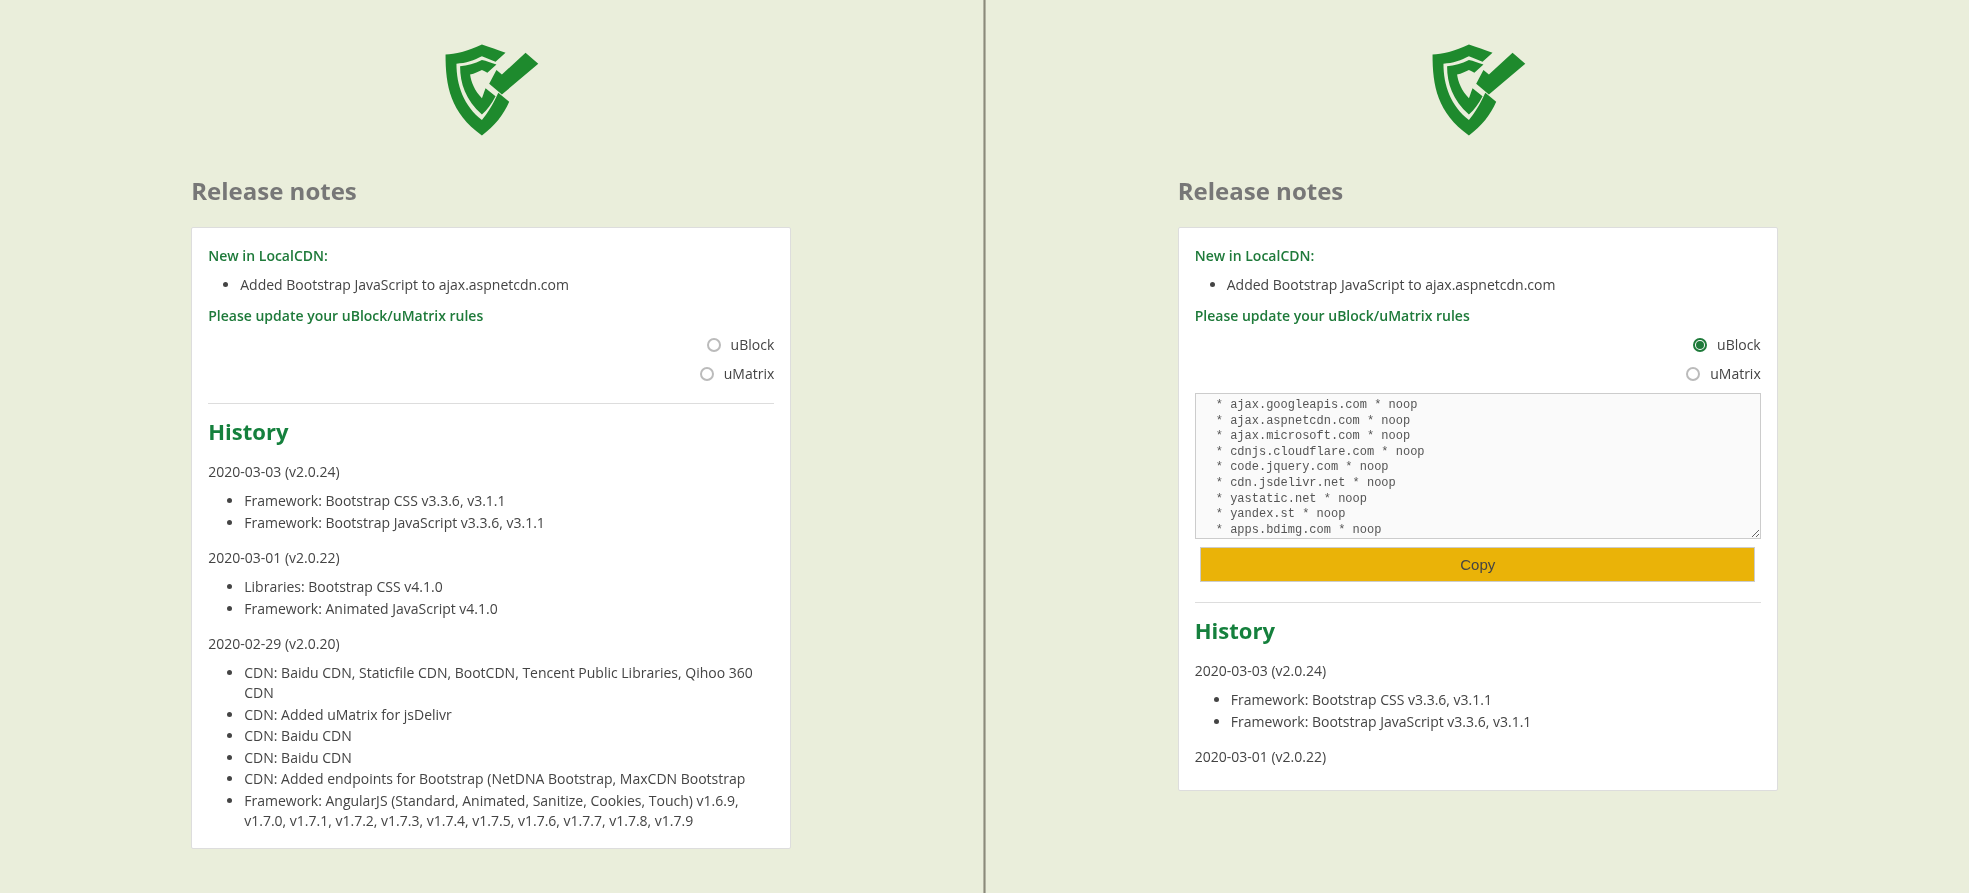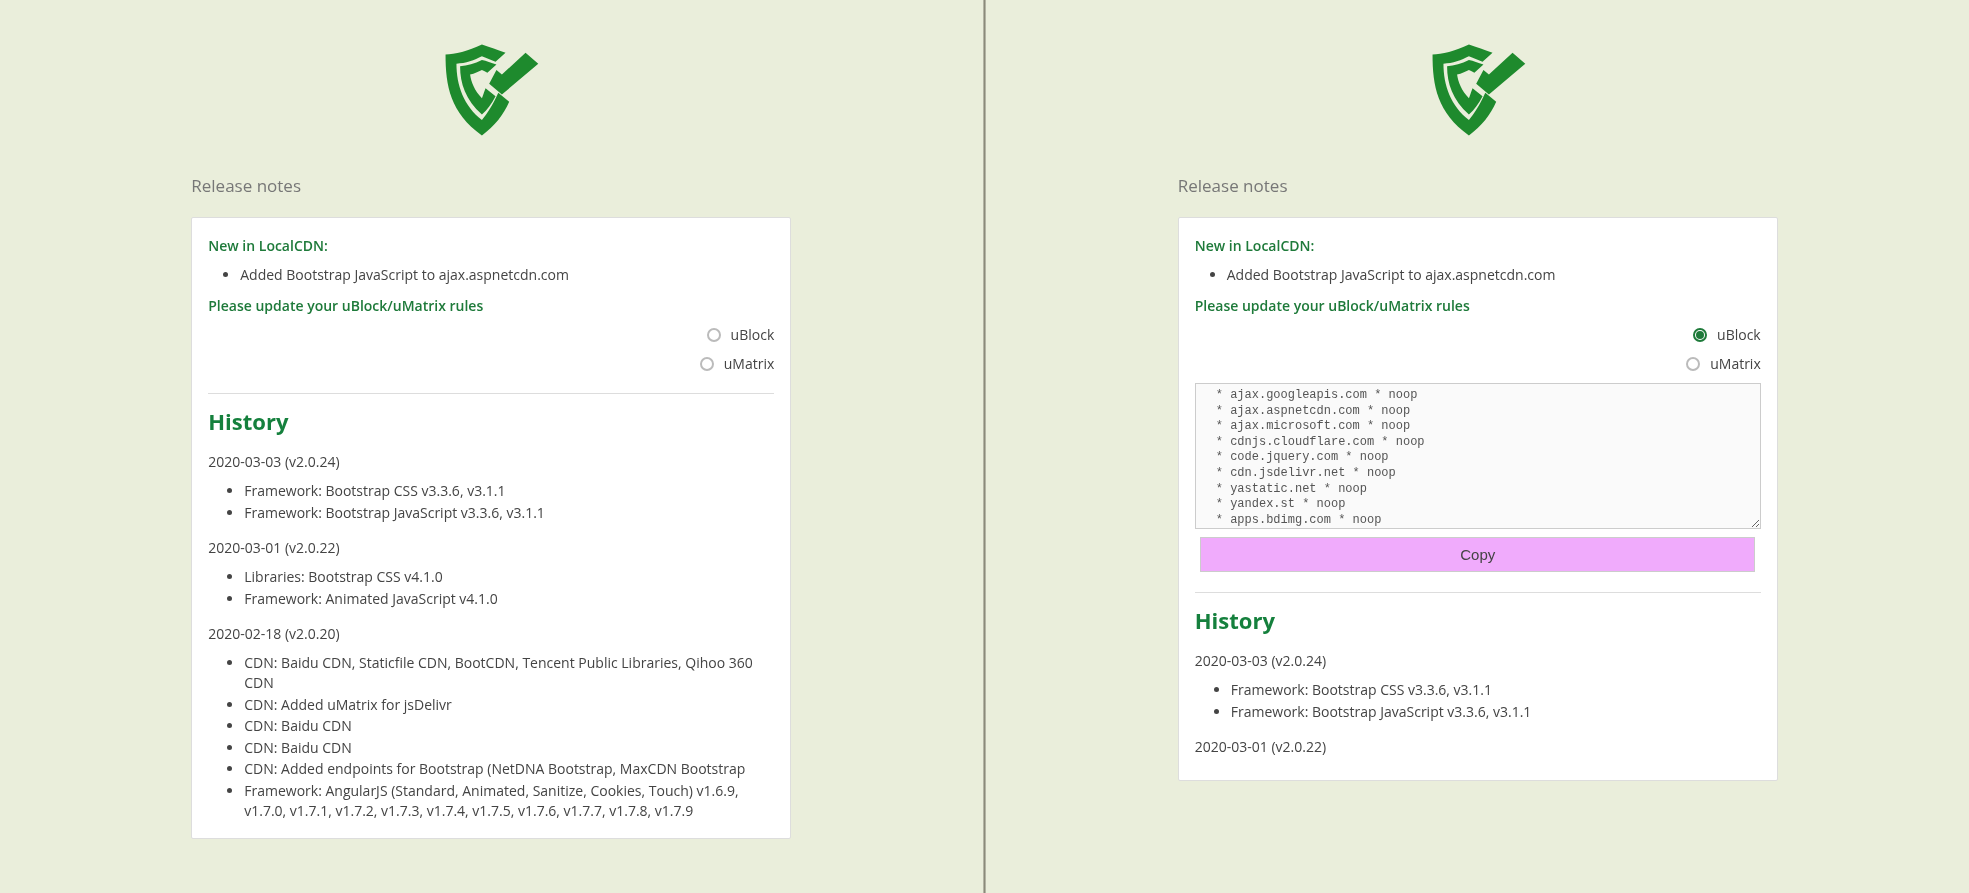--- a/index.html
+++ b/index.html
@@ -28,22 +28,22 @@
   .inner {
     max-width: 600px;
     margin: 0 auto;
   }
   .logo-wrap {
     text-align: center;
     padding: 40px 0 30px 0;
   }
   .logo-wrap svg { width: 110px; height: 100px; }
   h1.title {
-    font-size: 17px;
-    font-weight: 400;
+    font-size: 24px;
+    font-weight: 700;
     color: #777;
     margin: 0 0 20px 0;
   }
   .card {
     background: #fff;
     border: 1px solid #ddd;
     border-radius: 2px;
     padding: 14px 16px;
   }
   .subhead {
@@ -94,21 +94,21 @@
     resize: vertical;
     padding: 4px 20px;
     line-height: 1.3;
     overflow-y: scroll;
   }
   .copy-btn {
     width: 98%;
     display: block;
     margin: 4px auto 0 auto;
     padding: 8px 0;
-    background: #f0abfc;
+    background: #eab308;
     border: 1px solid #ccc;
     color: #444;
     font-size: 15px;
     cursor: pointer;
     text-align: center;
   }
   hr.sep {
     border: none;
     border-top: 1px solid #ddd;
     margin: 20px 0 12px 0;
@@ -180,21 +180,21 @@
 
         <div>
           <div class="entry-date">2020-03-01 (v2.0.22)</div>
           <ul class="changes">
             <li>Libraries: Bootstrap CSS v4.1.0</li>
             <li>Framework: Animated JavaScript v4.1.0</li>
           </ul>
         </div>
 
         <div>
-          <div class="entry-date">2020-02-18 (v2.0.20)</div>
+          <div class="entry-date">2020-02-29 (v2.0.20)</div>
           <ul class="changes">
             <li>CDN: Baidu CDN, Staticfile CDN, BootCDN, Tencent Public Libraries, Qihoo 360 CDN</li>
             <li>CDN: Added uMatrix for jsDelivr</li>
             <li>CDN: Baidu CDN</li>
             <li>CDN: Baidu CDN</li>
             <li>CDN: Added endpoints for Bootstrap (NetDNA Bootstrap, MaxCDN Bootstrap</li>
             <li>Framework: AngularJS (Standard, Animated, Sanitize, Cookies, Touch) v1.6.9, v1.7.0, v1.7.1, v1.7.2, v1.7.3, v1.7.4, v1.7.5, v1.7.6, v1.7.7, v1.7.8, v1.7.9</li>
           </ul>
         </div>
 

